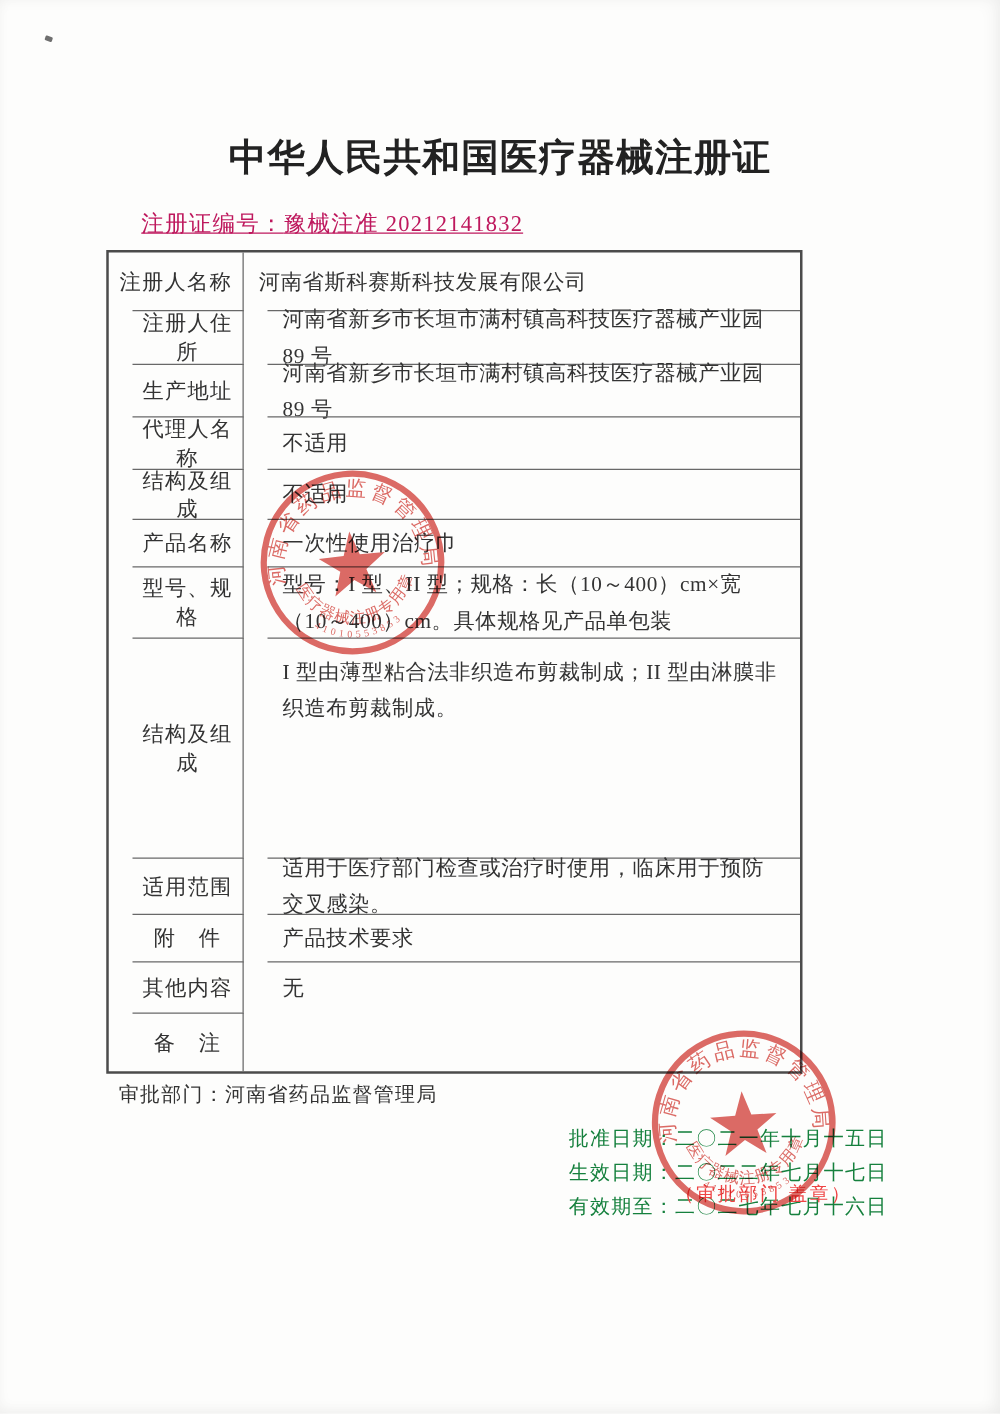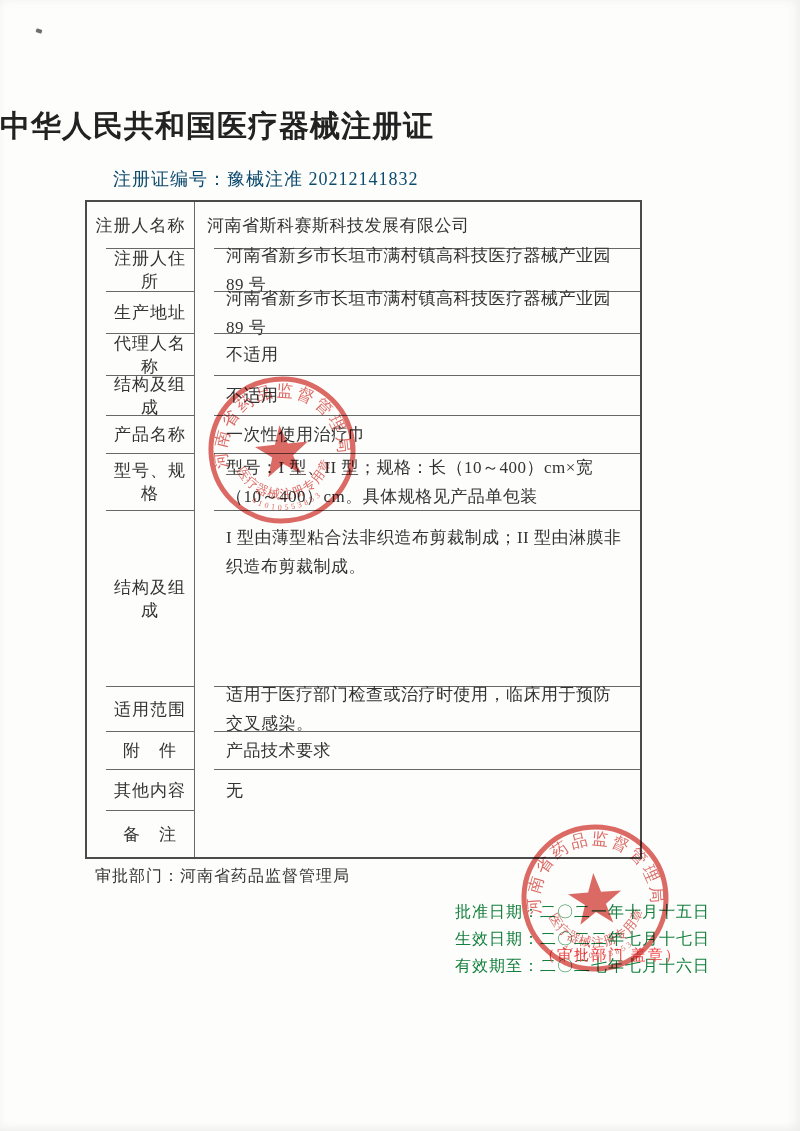--- a/index.html
+++ b/index.html
@@ -12,26 +12,26 @@
   }
   .paper{
     position:absolute;inset:0;background:#fdfdfc;
     box-shadow:inset -5px 0 12px rgba(0,0,0,.045), inset 0 -4px 10px rgba(0,0,0,.03);
   }
   .speck{
     position:absolute;left:36px;top:29px;width:6px;height:4px;
     background:#6f6f6f;border-radius:1px;transform:rotate(18deg);
   }
   .title{
-    position:absolute;left:0;top:106px;width:800px;
+    position:absolute;left:0;top:106px;width:800px;text-align:center;
     font-size:30px;font-weight:700;letter-spacing:1px;color:#222;
     font-family:"Liberation Serif", serif;
   }
   .cert-no{
-    position:absolute;left:113px;top:167px;font-size:18px;letter-spacing:1px;color:#0c4a6e;
+    position:absolute;left:113px;top:167px;font-size:18px;letter-spacing:1px;color:#be185d;text-decoration:underline;
   }
   .cert-table{
     position:absolute;left:85px;top:200px;width:557px;
     display:grid;
     grid-template-columns:108px 1fr;
     grid-template-rows:46px 43px 42px 42px 40px 38px 57px 176px 45px 38px 41px 47px;
     border:2px solid #4b4b4b;
     box-sizing:border-box;
     background:transparent;
   }

